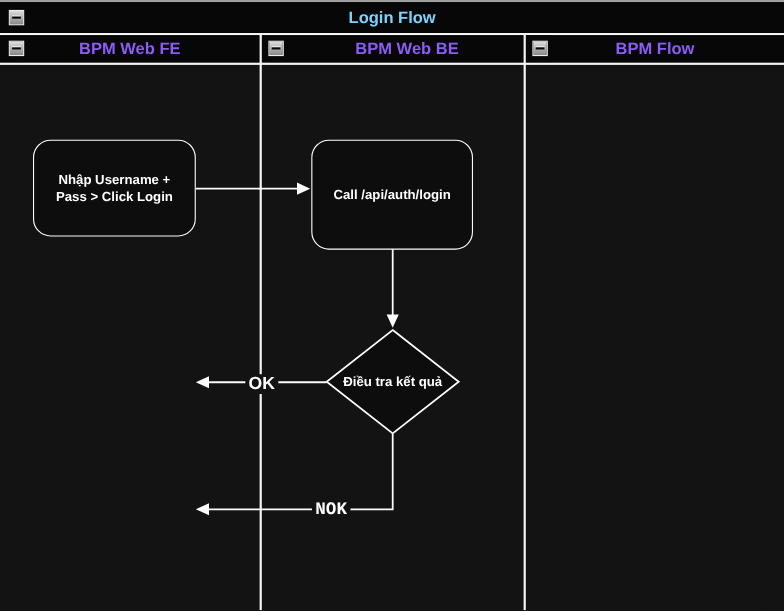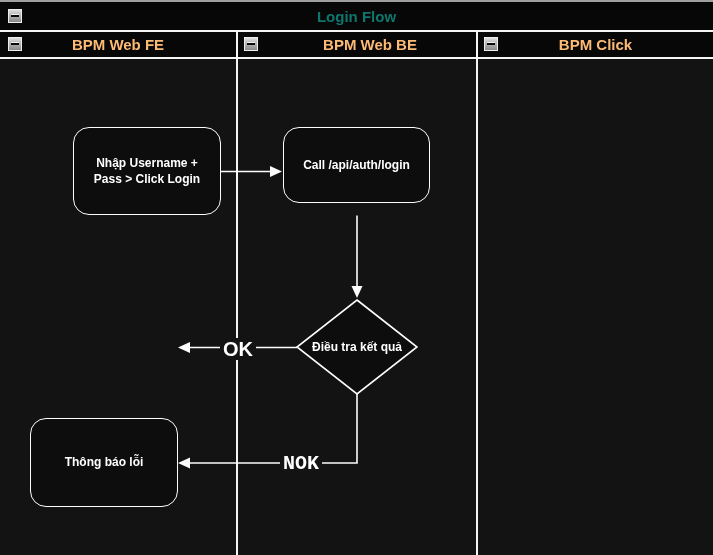--- a/index.html
+++ b/index.html
@@ -21,37 +21,37 @@
     position: absolute; left: 0; top: 0; width: 713px; height: 2px;
     background: #a0a0a0;
   }
   .title-row {
     position: absolute; left: 0; top: 2px; width: 713px; height: 28px;
     background: #070707;
   }
   .title-text {
     position: absolute; left: 0; top: 0; width: 100%; height: 28px;
     display: flex; align-items: center; justify-content: center;
-    font-size: 15px; font-weight: bold; color: #0f766e;
+    font-size: 15px; font-weight: bold; color: #7dd3fc;
   }
   .hline {
     position: absolute; left: 0; width: 713px; height: 2px; background: #f5f5f5;
   }
   .hline.h1 { top: 30px; }
   .hline.h2 { top: 57px; }
   .header-row {
     position: absolute; left: 0; top: 32px; width: 713px; height: 25px;
   }
   .lane-header {
     position: absolute; top: 0; height: 25px; background: #070707;
   }
   .lane-header .lane-label {
     position: absolute; left: 0; top: 0; width: 100%; height: 25px;
     display: flex; align-items: center; justify-content: center;
-    font-size: 15px; font-weight: bold; color: #fdba74;
+    font-size: 15px; font-weight: bold; color: #8b5cf6;
   }
   .vline {
     position: absolute; top: 30px; width: 2px; height: 525px; background: #f5f5f5;
   }
   
   .collapse {
     position: absolute; width: 14px; height: 14px;
     border: 1px solid #ededed;
     background: linear-gradient(180deg, #dedede 0%, #b5b5b5 45%, #8a8a8a 100%);
     box-sizing: border-box;
@@ -81,21 +81,21 @@
     display: flex; align-items: center; justify-content: center;
     text-align: center; pointer-events: none;
   }
   
   svg.edges {
     position: absolute; left: 0; top: 0; width: 713px; height: 555px;
   }
   .edge-label {
     position: absolute; transform: translate(-50%, -50%);
     background: #131313; padding: 0 3px;
-    font-size: 20px; font-weight: bold; color: #ffffff;
+    font-size: 16px; font-weight: bold; color: #ffffff;
     line-height: 1.1;
   }
 </style>
 </head>
 <body>
 
 <div id="stage">
 
   <div class="top-strip"></div>
 
@@ -118,21 +118,21 @@
     <div class="lane-header" style="left:238px; width:264px;">
       <span class="collapse" style="left:6px; top:5px;">
           <span class="minus"></span>
         </span>
       <span class="lane-label">BPM Web BE</span>
     </div>
     <div class="lane-header" style="left:478px; width:235px;">
       <span class="collapse" style="left:6px; top:5px;">
           <span class="minus"></span>
         </span>
-      <span class="lane-label">BPM Click</span>
+      <span class="lane-label">BPM Flow</span>
     </div>
   </div>
 
   <div class="hline h2"></div>
 
   <div class="vline" style="left:236px;"></div>
   <div class="vline" style="left:476px;"></div>
 
   <svg class="edges" viewBox="0 0 713 555">
 
@@ -144,34 +144,31 @@
 
     <line x1="297" y1="347.5" x2="188" y2="347.5" stroke="#fdfdfd" stroke-width="1.6"></line>
     <polygon points="178,347.5 190,342 190,353" fill="#fdfdfd"></polygon>
 
     <polyline points="357,394 357,463 188,463" fill="none" stroke="#fdfdfd" stroke-width="1.6"></polyline>
     <polygon points="178,463 190,457.5 190,468.5" fill="#fdfdfd"></polygon>
 
     <polygon points="357,300 417,347 357,394 297,347" fill="#0d0d0d" stroke="#fdfdfd" stroke-width="1.6"></polygon>
   </svg>
 
-  <div class="node" style="left:30px; top:127px; width:148px; height:88px;margin-left:43px;">
+  <div class="node" style="left:30px; top:127px; width:148px; height:88px;">
     <span class="node-label">Nhập Username +
 Pass &gt; Click Login</span>
   </div>
 
-  <div class="node" style="left:283px; top:127px; width:147px; height:76px;">
+  <div class="node" style="left:283px; top:127px; width:147px; height:100px;">
     <span class="node-label">Call /api/auth/login</span>
   </div>
 
   <div class="diamond-label-box">
     <span class="node-label">Điều tra kết quả</span>
   </div>
 
 
-  <div class="node" style="left:30px; top:418px; width:148px; height:89px;">
-    <span class="node-label">Thông báo lỗi</span>
-  </div>
 
   <div class="edge-label" style="left:238px; top:349px;">OK</div>
   <div class="edge-label" style="left:301px; top:464px;font-family:Liberation Mono, monospace;">NOK</div>
 
 </div>
 
 </body></html>

